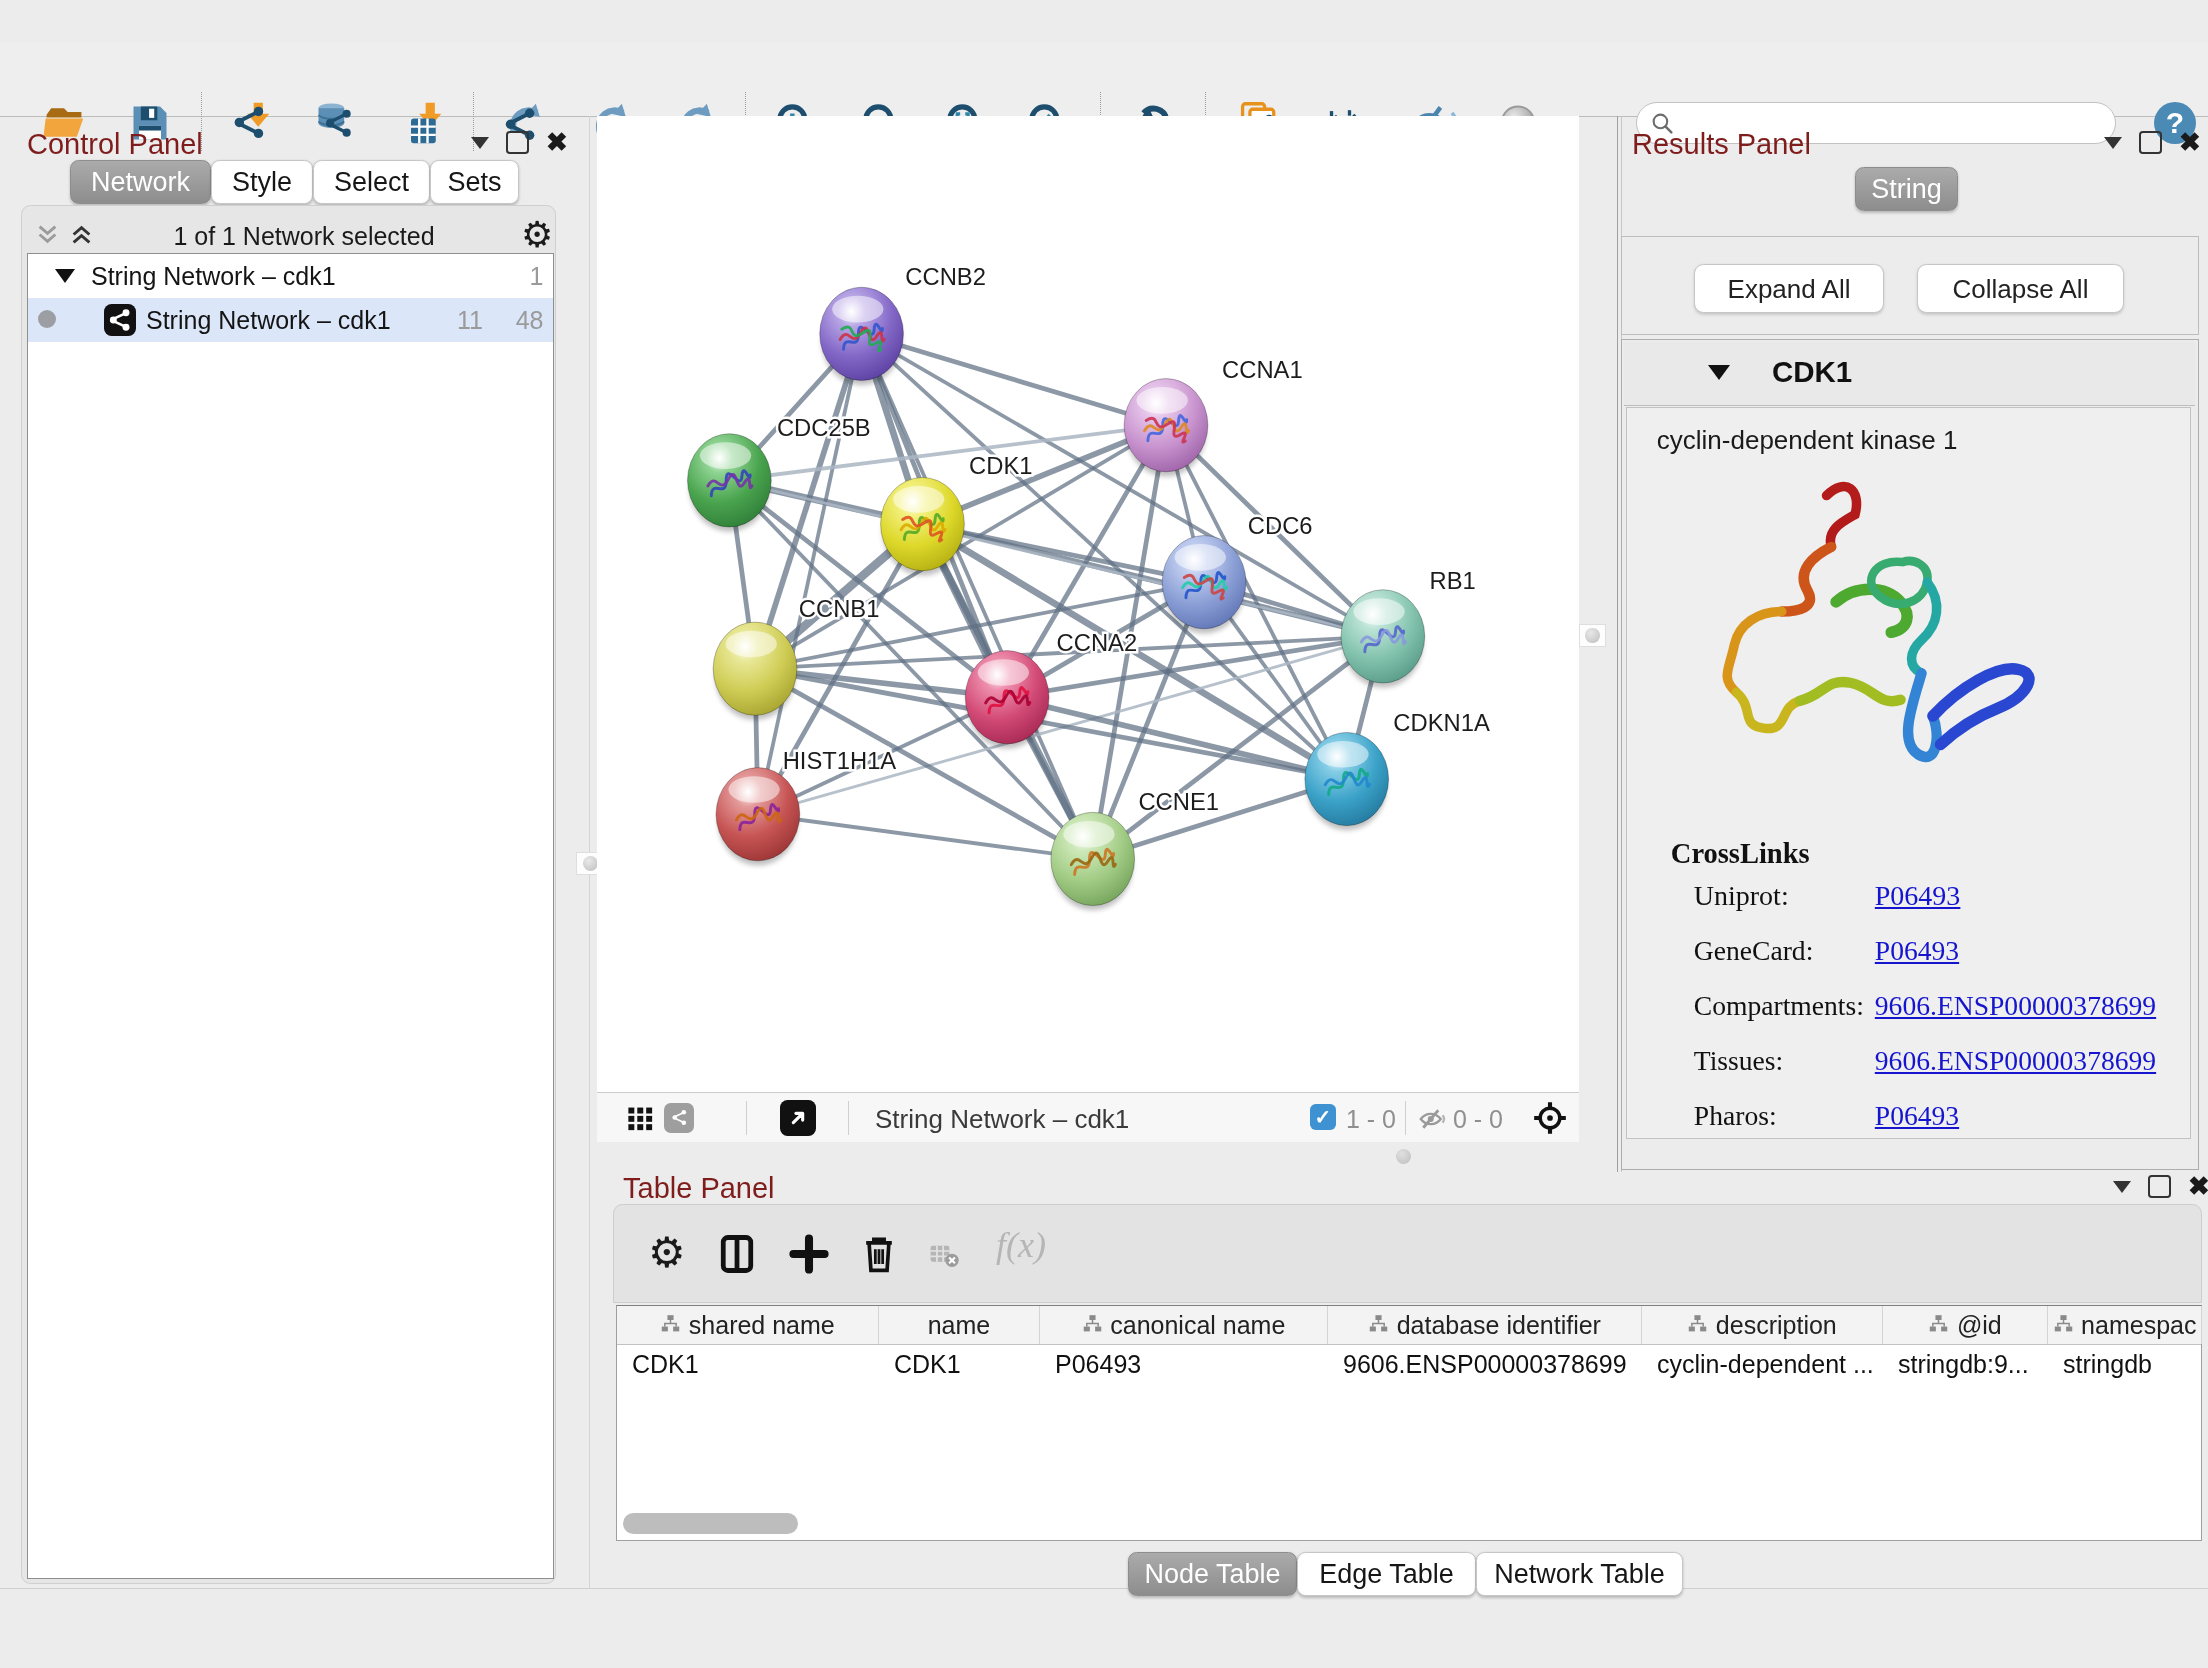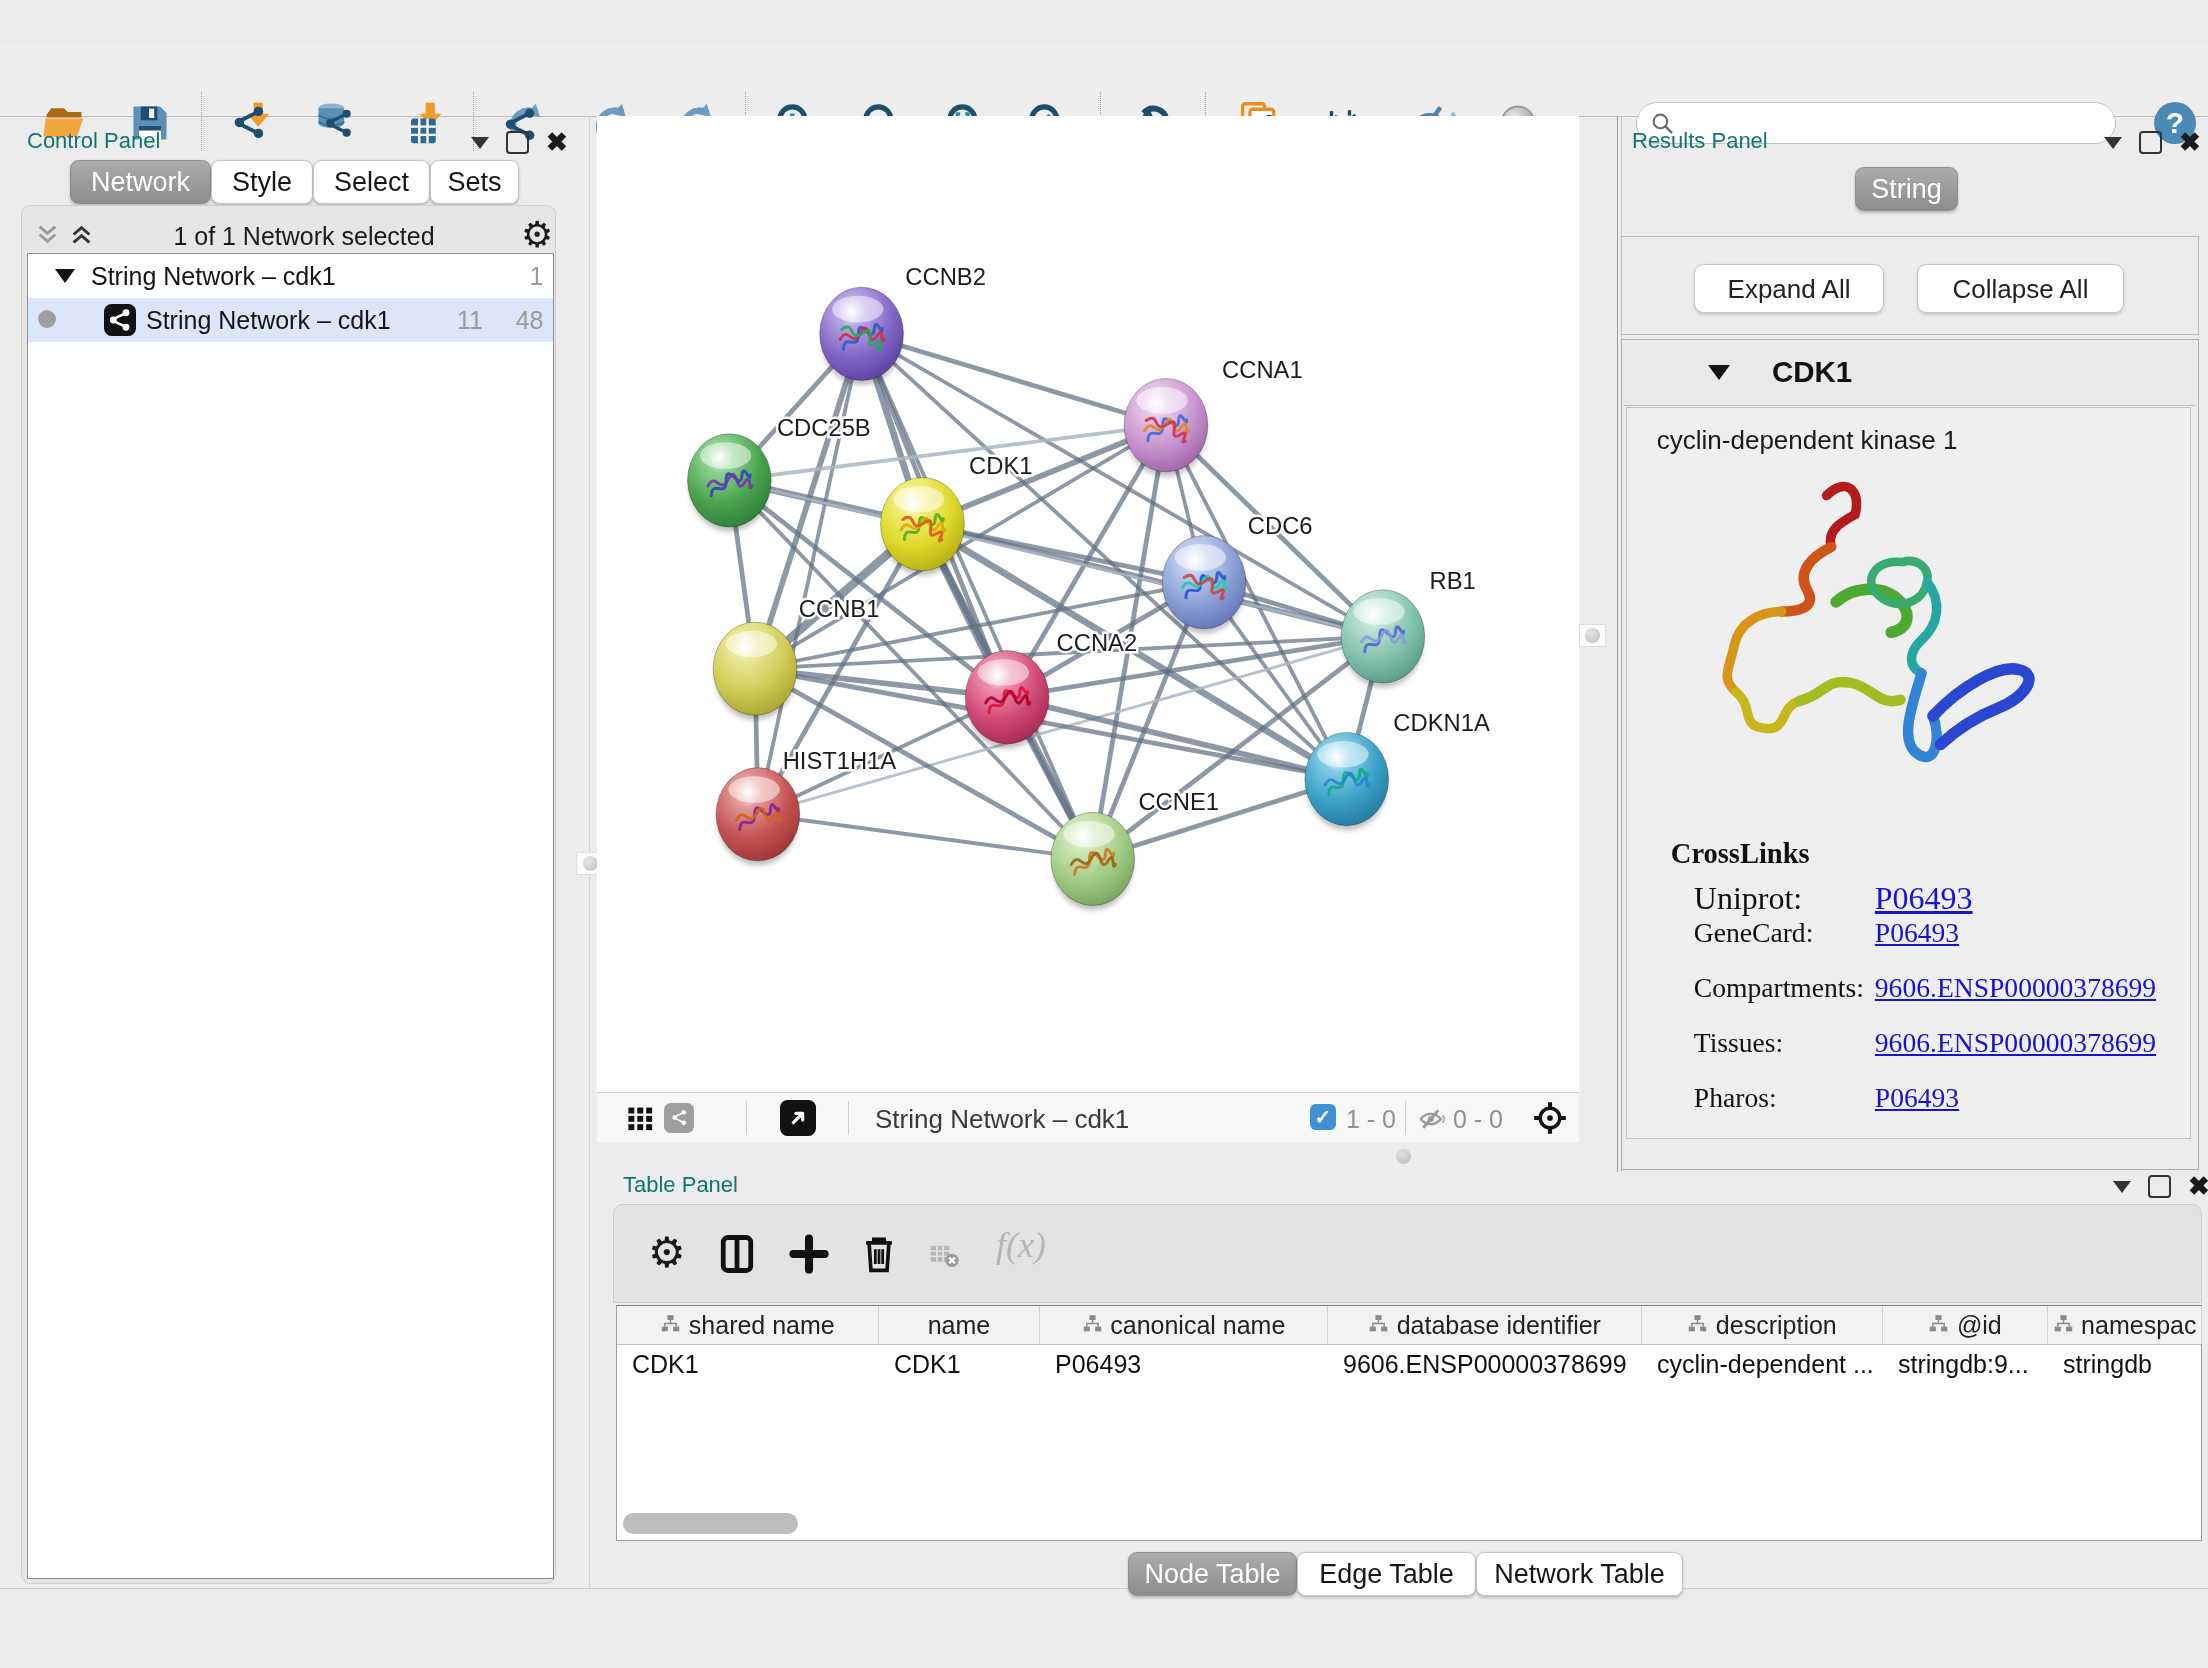--- a/index.html
+++ b/index.html
@@ -17,21 +17,21 @@
   .toolbar{position:absolute;left:0;top:43px;width:2208px;height:73px;background:#eeeeee;
     border-bottom:1px solid #bcbcbc;}
   .tbico{position:absolute;top:57px;width:46px;height:46px;display:flex;align-items:center;justify-content:center;}
   .tbsep{position:absolute;top:49px;height:59px;width:0;border-left:1.9px dotted #9a9a9a;}
   .searchbox{position:absolute;left:1636px;top:59px;width:480px;height:42px;background:#fff;
     border:1px solid #c2c2c2;border-radius:21px;display:flex;align-items:center;padding-left:13.3px;box-sizing:border-box;}
   .searchbox input{border:none;outline:none;font-size:23px;width:399px;background:transparent;font-family:"Liberation Sans",sans-serif;}
   .helpbtn{position:absolute;left:2154px;top:59px;width:42px;height:42px;border-radius:50%;
     background:#4a8ab5;color:#fff;font-size:30px;font-weight:bold;text-align:center;line-height:42px;}
   
-  .ptitle{font-size:22px;color:#0f766e;}
+  .ptitle{font-size:29px;color:#7f1d1d;}
   .pctl{position:absolute;display:flex;gap:17px;align-items:center;}
   .ctl-arrow{width:0;height:0;border-left:9.5px solid transparent;border-right:9.5px solid transparent;border-top:12.4px solid #333;}
   .ctl-float{width:19px;height:19px;border:2.4px solid #333;border-radius:3.8px;}
   .ctl-close{font-size:26px;font-weight:bold;color:#1a1a1a;line-height:19px;}
   
   .tab{position:absolute;height:44px;box-sizing:border-box;border:1px solid #c6c6c6;background:#fff;
     color:#161616;font-size:27px;text-align:center;line-height:42px;border-radius:8.6px;
     box-shadow:0 1.9px 2.9px rgba(0,0,0,.22);}
   .tab.active{background:linear-gradient(#ababab,#8d8d8d);color:#fff;border-color:#8d8d8d;}
   
@@ -683,21 +683,21 @@
           <path d="M122 244 C147 238,150 220,175 225 C200 230,205 250,228 243" stroke="#9dbb17" stroke-width="11"></path>
           <path d="M160 140 C180 122,212 122,228 140 C240 154,236 168,218 172" stroke="#46a626" stroke-width="12"></path>
           <path d="M230 98 C202 94,186 118,206 134 C226 150,252 140,256 119 C259 101,242 94,230 98" stroke="#2fa86a" stroke-width="9"></path>
           <path d="M256 119 C272 140,268 164,250 180 C236 193,236 208,250 215" stroke="#1ba5a0" stroke-width="10"></path>
           <path d="M250 215 C240 250,226 286,246 300 C266 313,270 282,262 260" stroke="#2a7fd4" stroke-width="11"></path>
           <path d="M262 260 C290 230,330 206,352 211 C375 216,360 240,330 252 C302 263,282 279,270 290" stroke="#1f3fd0" stroke-width="12"></path>
         </g>
       </svg>
       <div class="abs serif" style="left:44px;top:430px;font-size:28.5px;font-weight:bold;color:#111">CrossLinks</div>
       <div id="xlinks" class="abs" style="left:67px;top:472px;width:476px">
-          <div class="serif" style="display: flex; font-size: 32px;">
+          <div class="serif" style="display: flex; margin-bottom: 23px; font-size: 28px;">
             <span style="width: 181px; color: rgb(17, 17, 17);">Uniprot:</span>
             <a class="xlink">P06493</a>
           </div>
           <div class="serif" style="display: flex; margin-bottom: 23px; font-size: 27.6px;">
             <span style="width: 181px; color: rgb(17, 17, 17);">GeneCard:</span>
             <a class="xlink">P06493</a>
           </div>
           <div class="serif" style="display: flex; margin-bottom: 23px; font-size: 27.6px;">
             <span style="width: 181px; color: rgb(17, 17, 17);">Compartments:</span>
             <a class="xlink">9606.ENSP00000378699</a>

